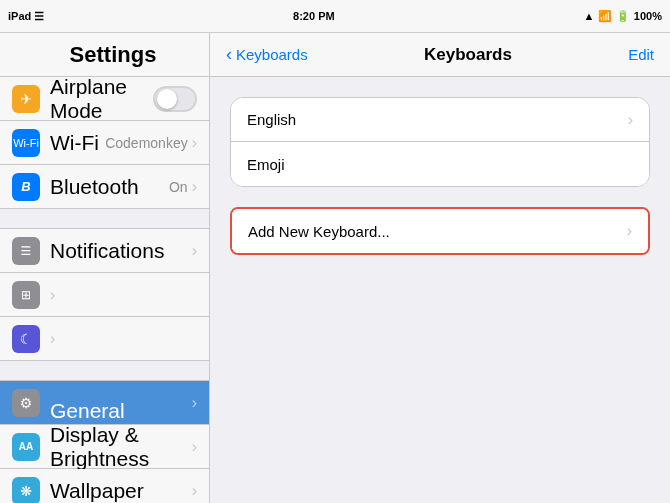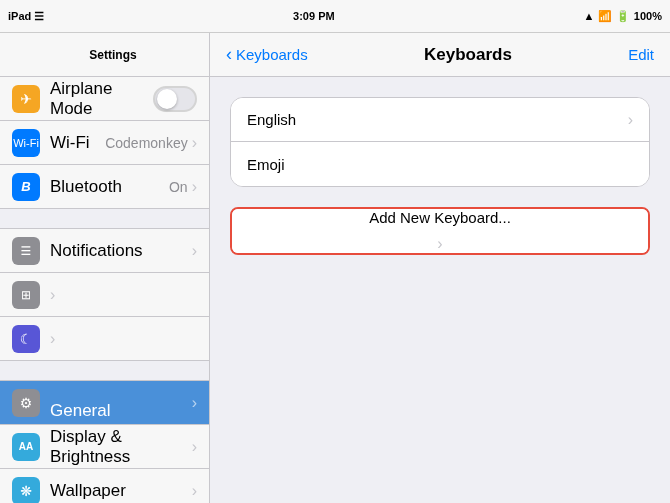--- a/index.html
+++ b/index.html
@@ -50,21 +50,21 @@
     .sidebar-header {
       height: 44px;
       display: flex;
       align-items: center;
       justify-content: center;
       border-bottom: 1px solid #c8c7cc;
       background: #f7f7f7;
     }
 
     .sidebar-header-title {
-      font-size: 12px;
+      font-size: 22px;
       font-weight: 600;
       color: #000;
       margin-left: 17px;
     }
 
     .sidebar-items {
       flex: 1;
       overflow-y: auto;
     }
 
@@ -100,21 +100,21 @@
       font-size: 14px;
     }
 
     .icon-orange { background: #f5a623; }
     .icon-blue2 { background: #007aff; }
     .icon-gray { background: #8e8e93; }
     .icon-purple { background: #5856d6; }
     .icon-blue3 { background: #34aadc; }
 
     .sidebar-item-label {
-      font-size: 17px;
+      font-size: 21px;
       color: #000;
       flex: 1;
     }
 
     .sidebar-item-value {
       font-size: 14px;
       color: #8e8e93;
       margin-right: 4px;
     }
 
@@ -235,40 +235,39 @@
     .table-group-add {
       background: #fff;
       border-radius: 8px;
       border: 2px solid #e74c3c;
       overflow: hidden;
       margin-bottom: 20px;
     }
 
     .table-group-add .table-row {
       border-bottom: none;
-      flex-direction: column;
     }
 
     
     .content-header-inner {
       position: relative;
       width: 100%;
       display: flex;
       align-items: center;
       justify-content: center;
     }
   </style>
 </head>
 <body>
 
 <div class="status-bar">
   <div class="status-left">
     <span>iPad ☰</span>
   </div>
-  <div>3:09 PM</div>
+  <div>8:20 PM</div>
   <div class="status-right">
     <span>▲</span>
     <span>📶</span>
     <span>🔋</span>
     <span>100%</span>
   </div>
 </div>
 
 <div class="main-layout">
 

